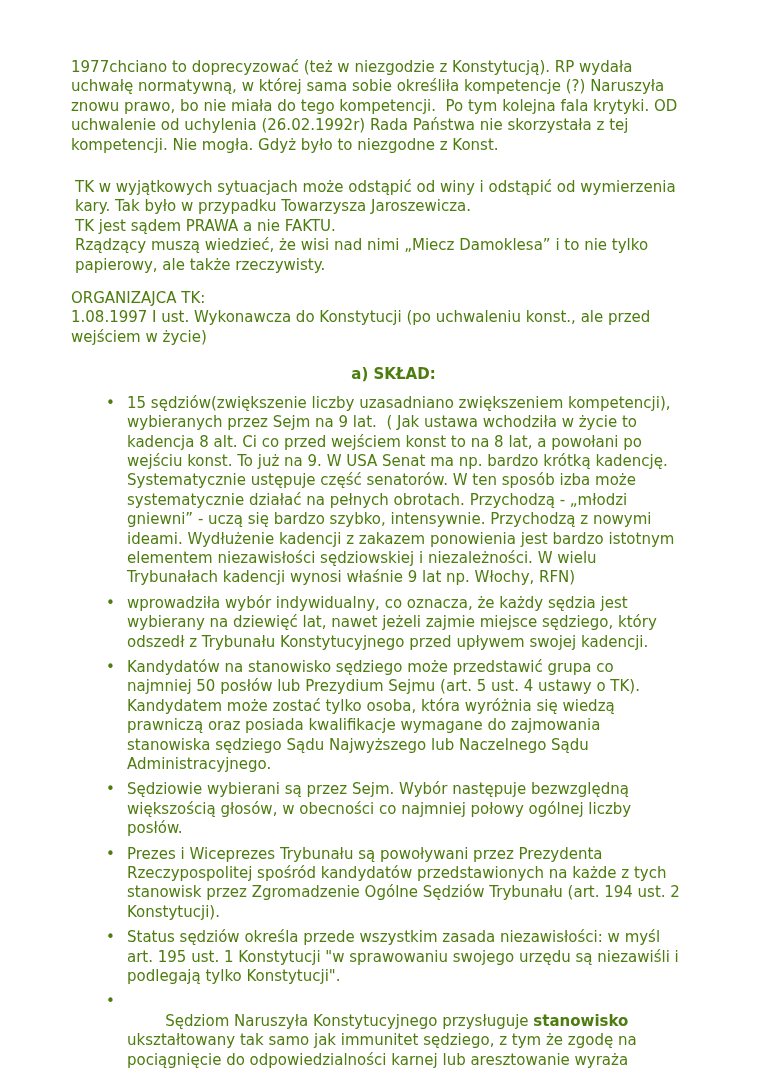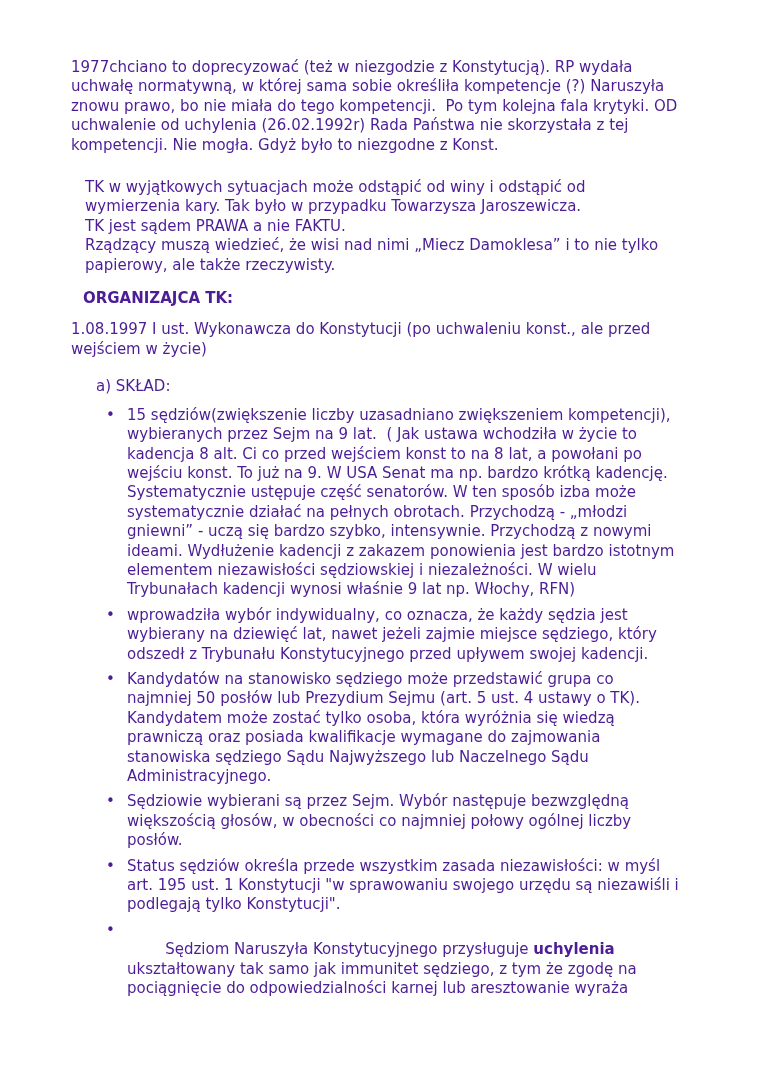--- a/index.html
+++ b/index.html
@@ -9,46 +9,47 @@
   }
   .page {
     position: relative;
     width: 760px;
     height: 1075px;
     background: #ffffff;
     overflow: hidden;
     font-family: "DejaVu Sans", sans-serif;
     font-size: 15px;
     line-height: 19.4px;
-    color: #4c1d95;
+    color: #4d7c0f;
   }
   .content {
     position: absolute;
     left: 71px;
     top: 58px;
     width: 620px;
   }
   p {
     margin: 0;
     white-space: pre-wrap;
   }
-  .para-block { margin: 14px; }
+  .para-block { margin: 4px; }
   .mb-intro   { margin-bottom: 23px; }  
   .mb-tk      { margin-bottom: 14px; }  
   .mb-org     { margin-bottom: 18px;  }  
   .bold { font-weight: bold; }
   .org-heading {
-    font-weight: bold;
-    margin: 12px;
+    font-weight: normal;
+    margin: 0;
   }
   .sklad-heading {
-    font-weight: normal;
+    font-weight: bold;
     margin: 0 0 1px 0;
     padding-left: 25px;
     white-space: pre-wrap;
+    text-align: center;
   }
   ul.bullets {
     list-style: none;
     margin: 9px;
     padding: 0;
   }
   ul.bullets li {
     position: relative;
     padding-left: 47px;
     margin-bottom: 6px;
@@ -79,20 +80,21 @@
 
     <p class="mb-org">1.08.1997 I ust. Wykonawcza do Konstytucji (po uchwaleniu konst., ale przed wejściem w życie)</p>
 
     <p class="sklad-heading">a) SKŁAD:</p>
 
     <ul class="bullets">
       <li>15 sędziów(zwiększenie liczby uzasadniano zwiększeniem kompetencji), wybieranych przez Sejm na 9 lat.  ( Jak ustawa wchodziła w życie to kadencja 8 alt. Ci co przed wejściem konst to na 8 lat, a powołani po wejściu konst. To już na 9. W USA Senat ma np. bardzo krótką kadencję. Systematycznie ustępuje część senatorów. W ten sposób izba może systematycznie działać na pełnych obrotach. Przychodzą - „młodzi gniewni” - uczą się bardzo szybko, intensywnie. Przychodzą z nowymi ideami. Wydłużenie kadencji z zakazem ponowienia jest bardzo istotnym elementem niezawisłości sędziowskiej i niezależności. W wielu Trybunałach kadencji wynosi właśnie 9 lat np. Włochy, RFN)</li>
       <li>wprowadziła wybór indywidualny, co oznacza, że każdy sędzia jest wybierany na dziewięć lat, nawet jeżeli zajmie miejsce sędziego, który odszedł z Trybunału Konstytucyjnego przed upływem swojej kadencji.</li>
       <li>Kandydatów na stanowisko sędziego może przedstawić grupa co najmniej 50 posłów lub Prezydium Sejmu (art. 5 ust. 4 ustawy o TK). Kandydatem może zostać tylko osoba, która wyróżnia się wiedzą prawniczą oraz posiada kwalifikacje wymagane do zajmowania stanowiska sędziego Sądu Najwyższego lub Naczelnego Sądu Administracyjnego.</li>
       <li>Sędziowie wybierani są przez Sejm. Wybór następuje bezwzględną większością głosów, w obecności co najmniej połowy ogólnej liczby posłów.</li>
+      <li>Prezes i Wiceprezes Trybunału są powoływani przez Prezydenta Rzeczypospolitej spośród kandydatów przedstawionych na każde z tych stanowisk przez Zgromadzenie Ogólne Sędziów Trybunału (art. 194 ust. 2 Konstytucji).</li>
       <li>Status sędziów określa przede wszystkim zasada niezawisłości: w myśl art. 195 ust. 1 Konstytucji "w sprawowaniu swojego urzędu są niezawiśli i podlegają tylko Konstytucji".</li>
       <li>
-        <span>Sędziom Naruszyła Konstytucyjnego przysługuje </span><span class="bold">uchylenia</span><span> ukształtowany tak samo jak immunitet sędziego, z tym że zgodę na pociągnięcie do odpowiedzialności karnej lub aresztowanie wyraża</span>
+        <span>Sędziom Naruszyła Konstytucyjnego przysługuje </span><span class="bold">stanowisko</span><span> ukształtowany tak samo jak immunitet sędziego, z tym że zgodę na pociągnięcie do odpowiedzialności karnej lub aresztowanie wyraża</span>
       </li>
     </ul>
 
   </div>
 </div>
 
 </body></html>

